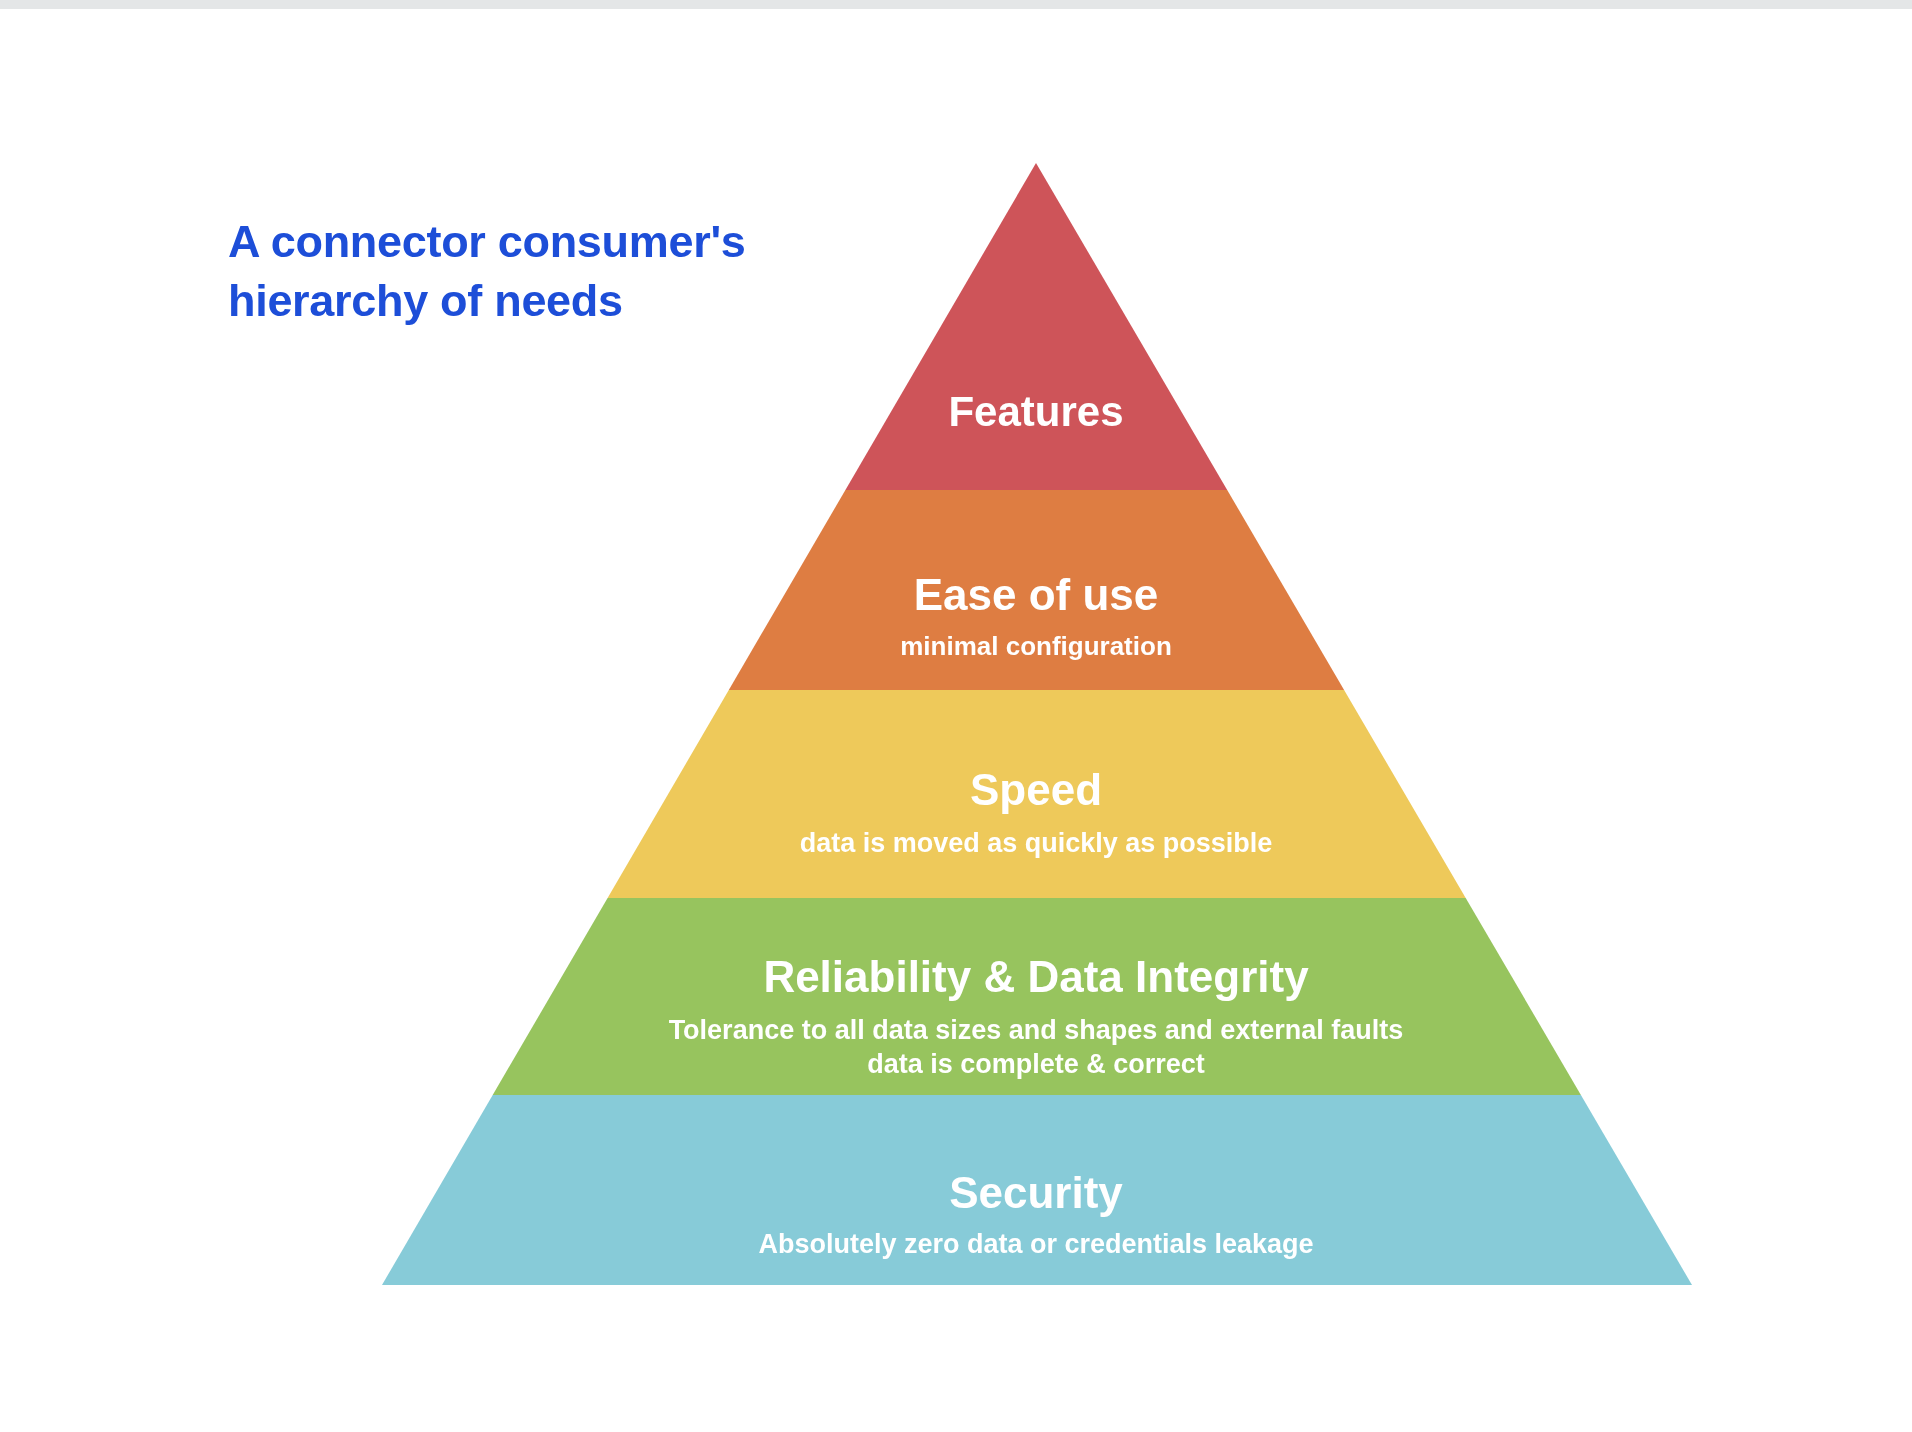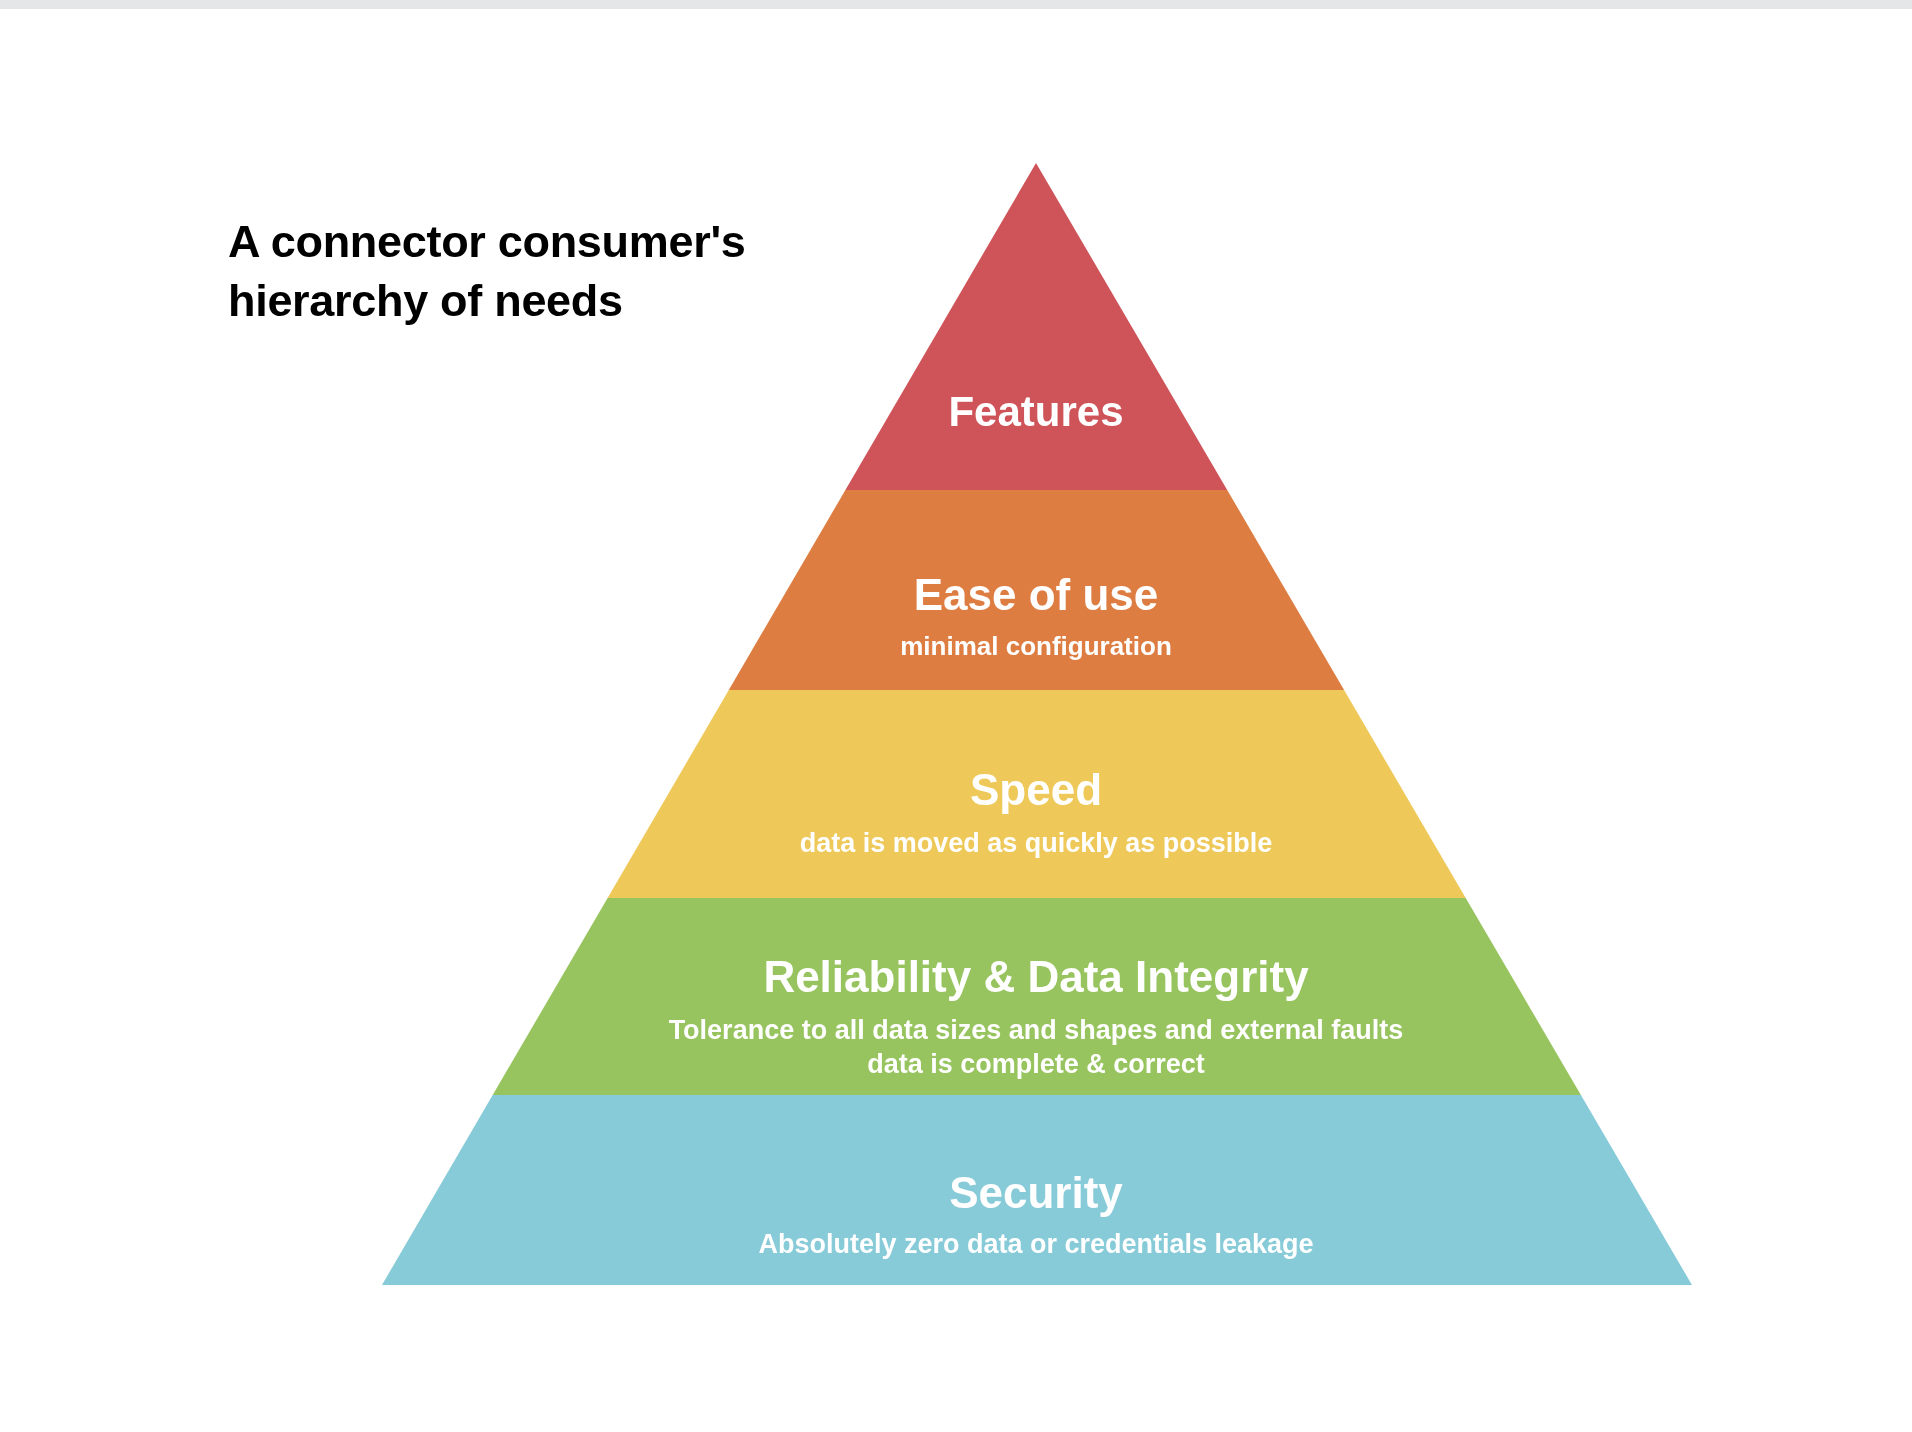--- a/index.html
+++ b/index.html
@@ -58,21 +58,21 @@
     text-anchor: middle;
   }
 </style>
 </head>
 <body>
 
 <div id="canvas" style="background: rgb(255, 255, 255);">
 
   <div id="top-band" style="background: rgb(228, 230, 231);"></div>
 
-  <div id="title-block" style="color: #000000;">A connector consumer's
+  <div id="title-block" style="color: #1d4ed8;">A connector consumer's
 hierarchy of needs</div>
 
   <svg id="pyramid-svg" width="1912" height="1432" viewBox="0 0 1912 1432">
 
     <g>
       <polygon points="1036.0,163.0 1227.2,490.0 845.4,490.0" id="shape-0" fill="#ce5459"></polygon>
       <text class="tier-title" x="1036" y="426" font-size="42">Features</text>
     </g>
 
     <g>

